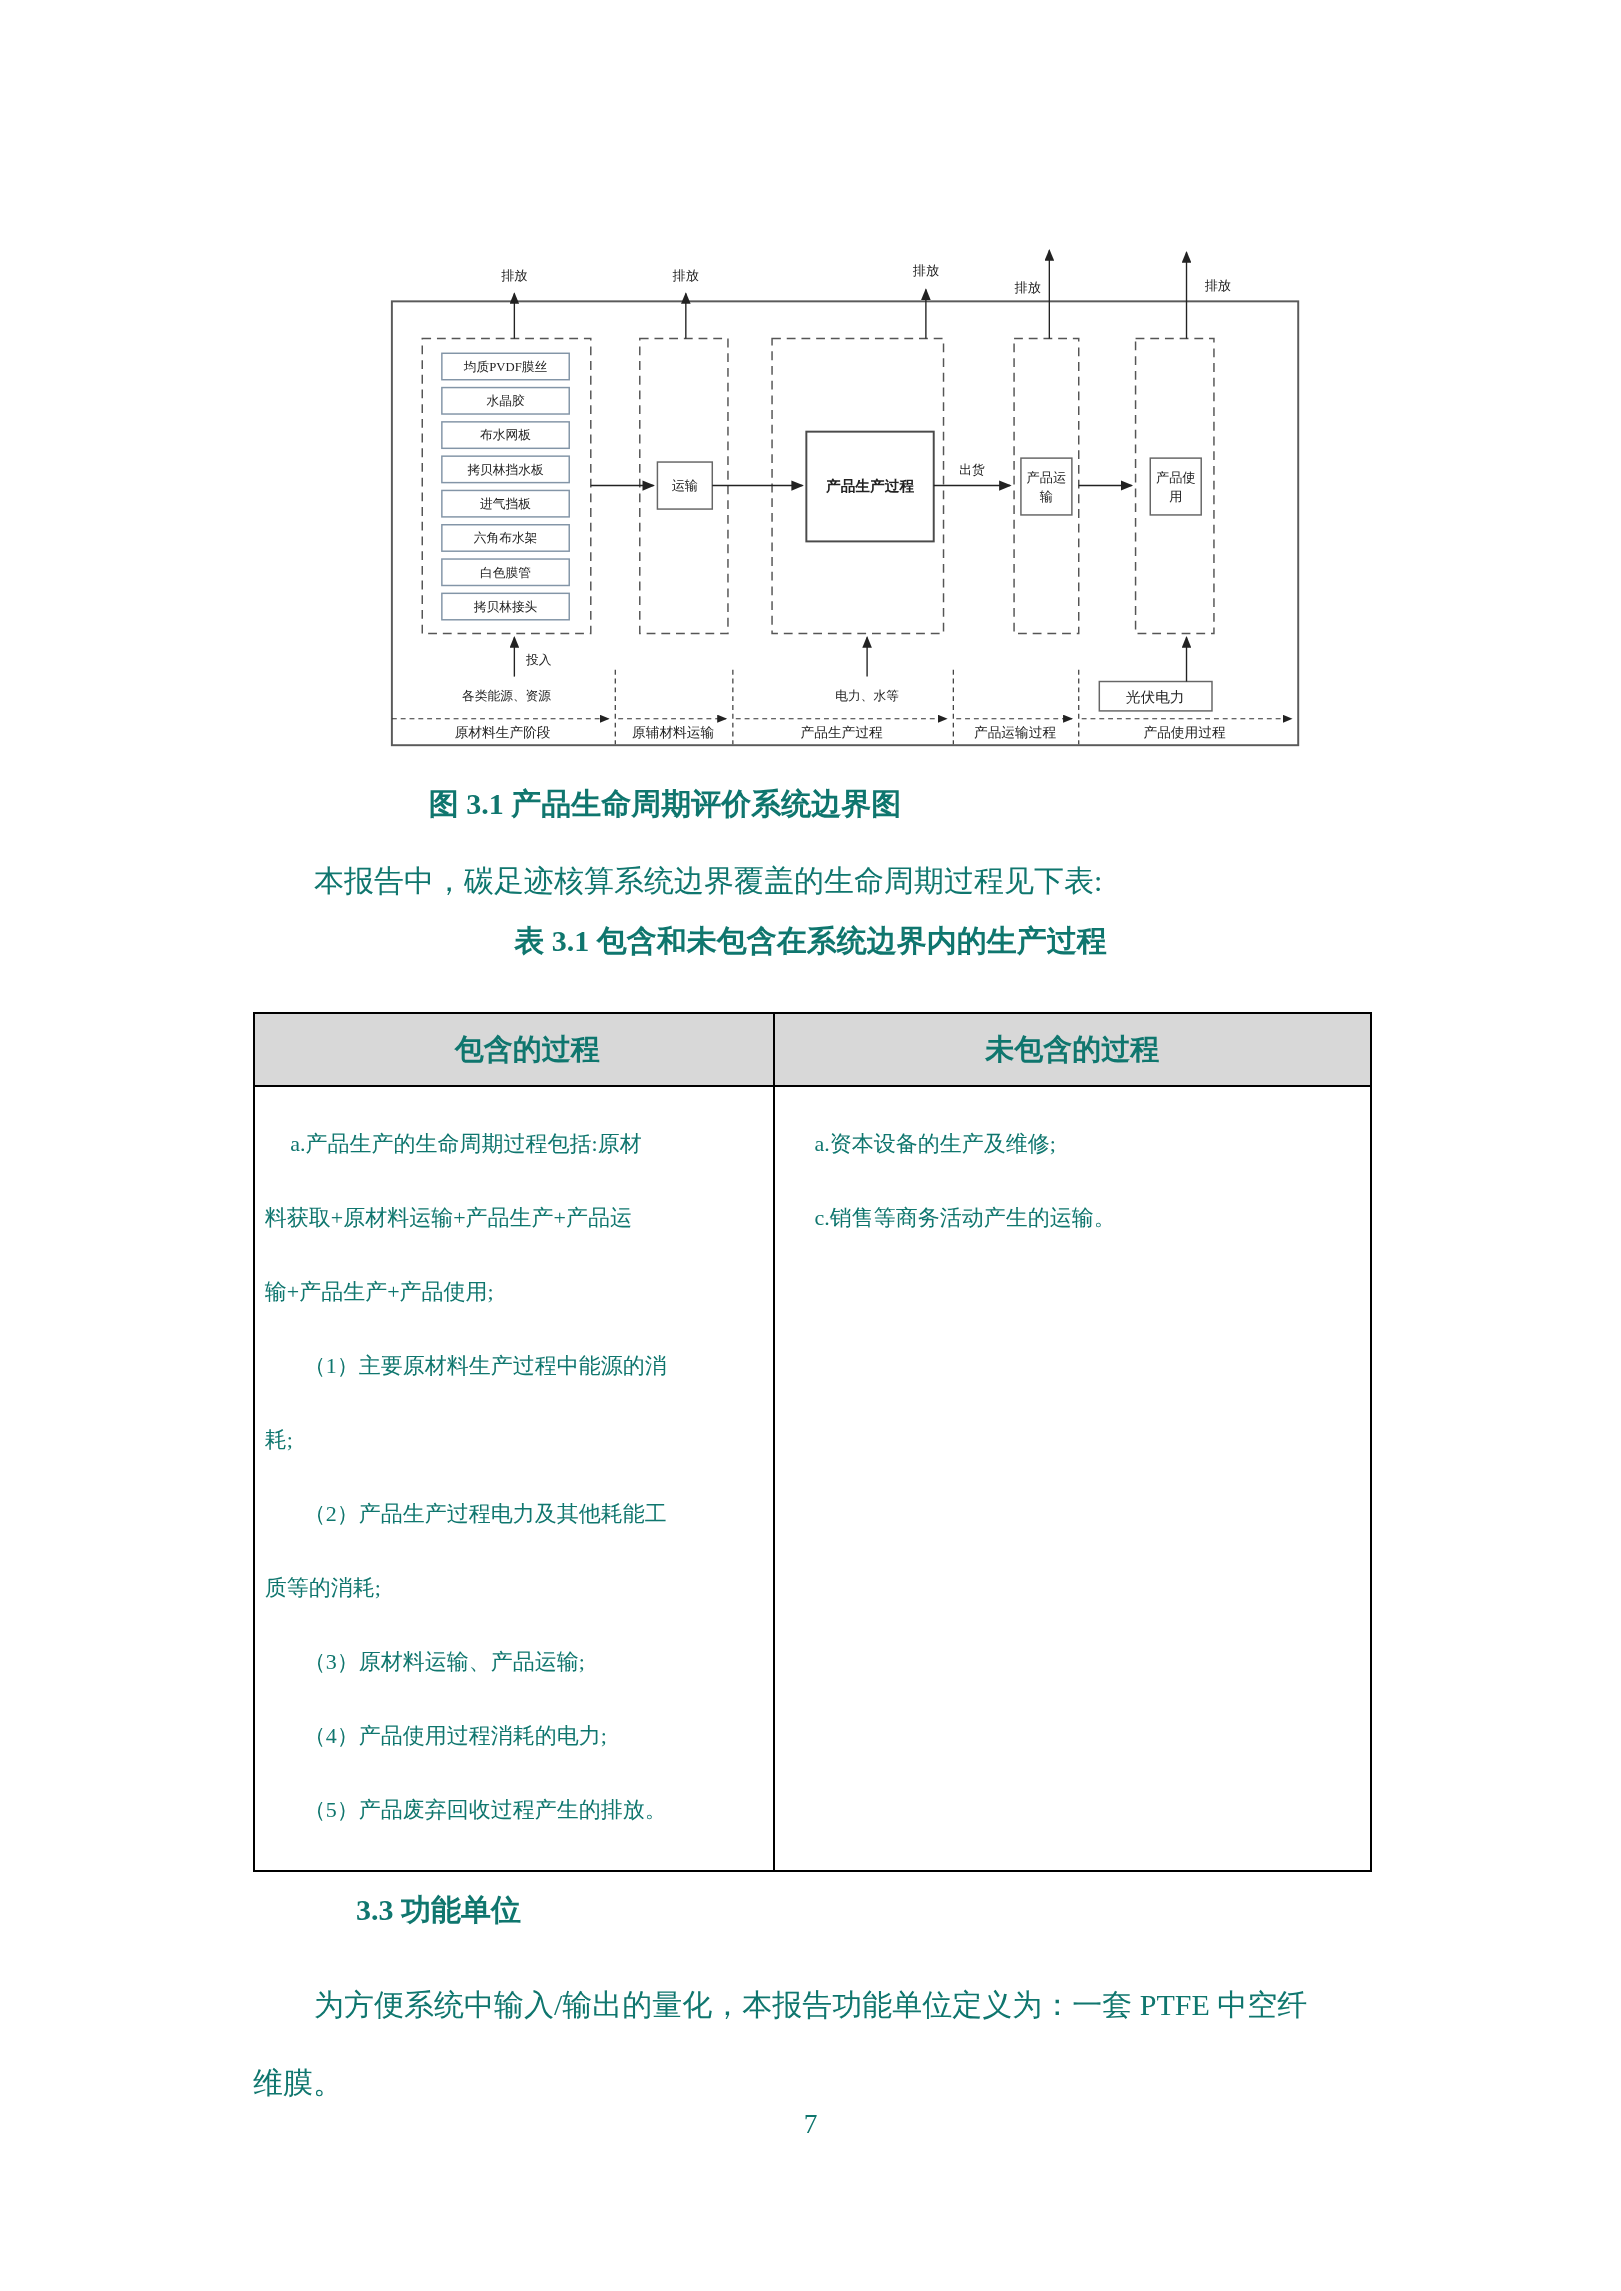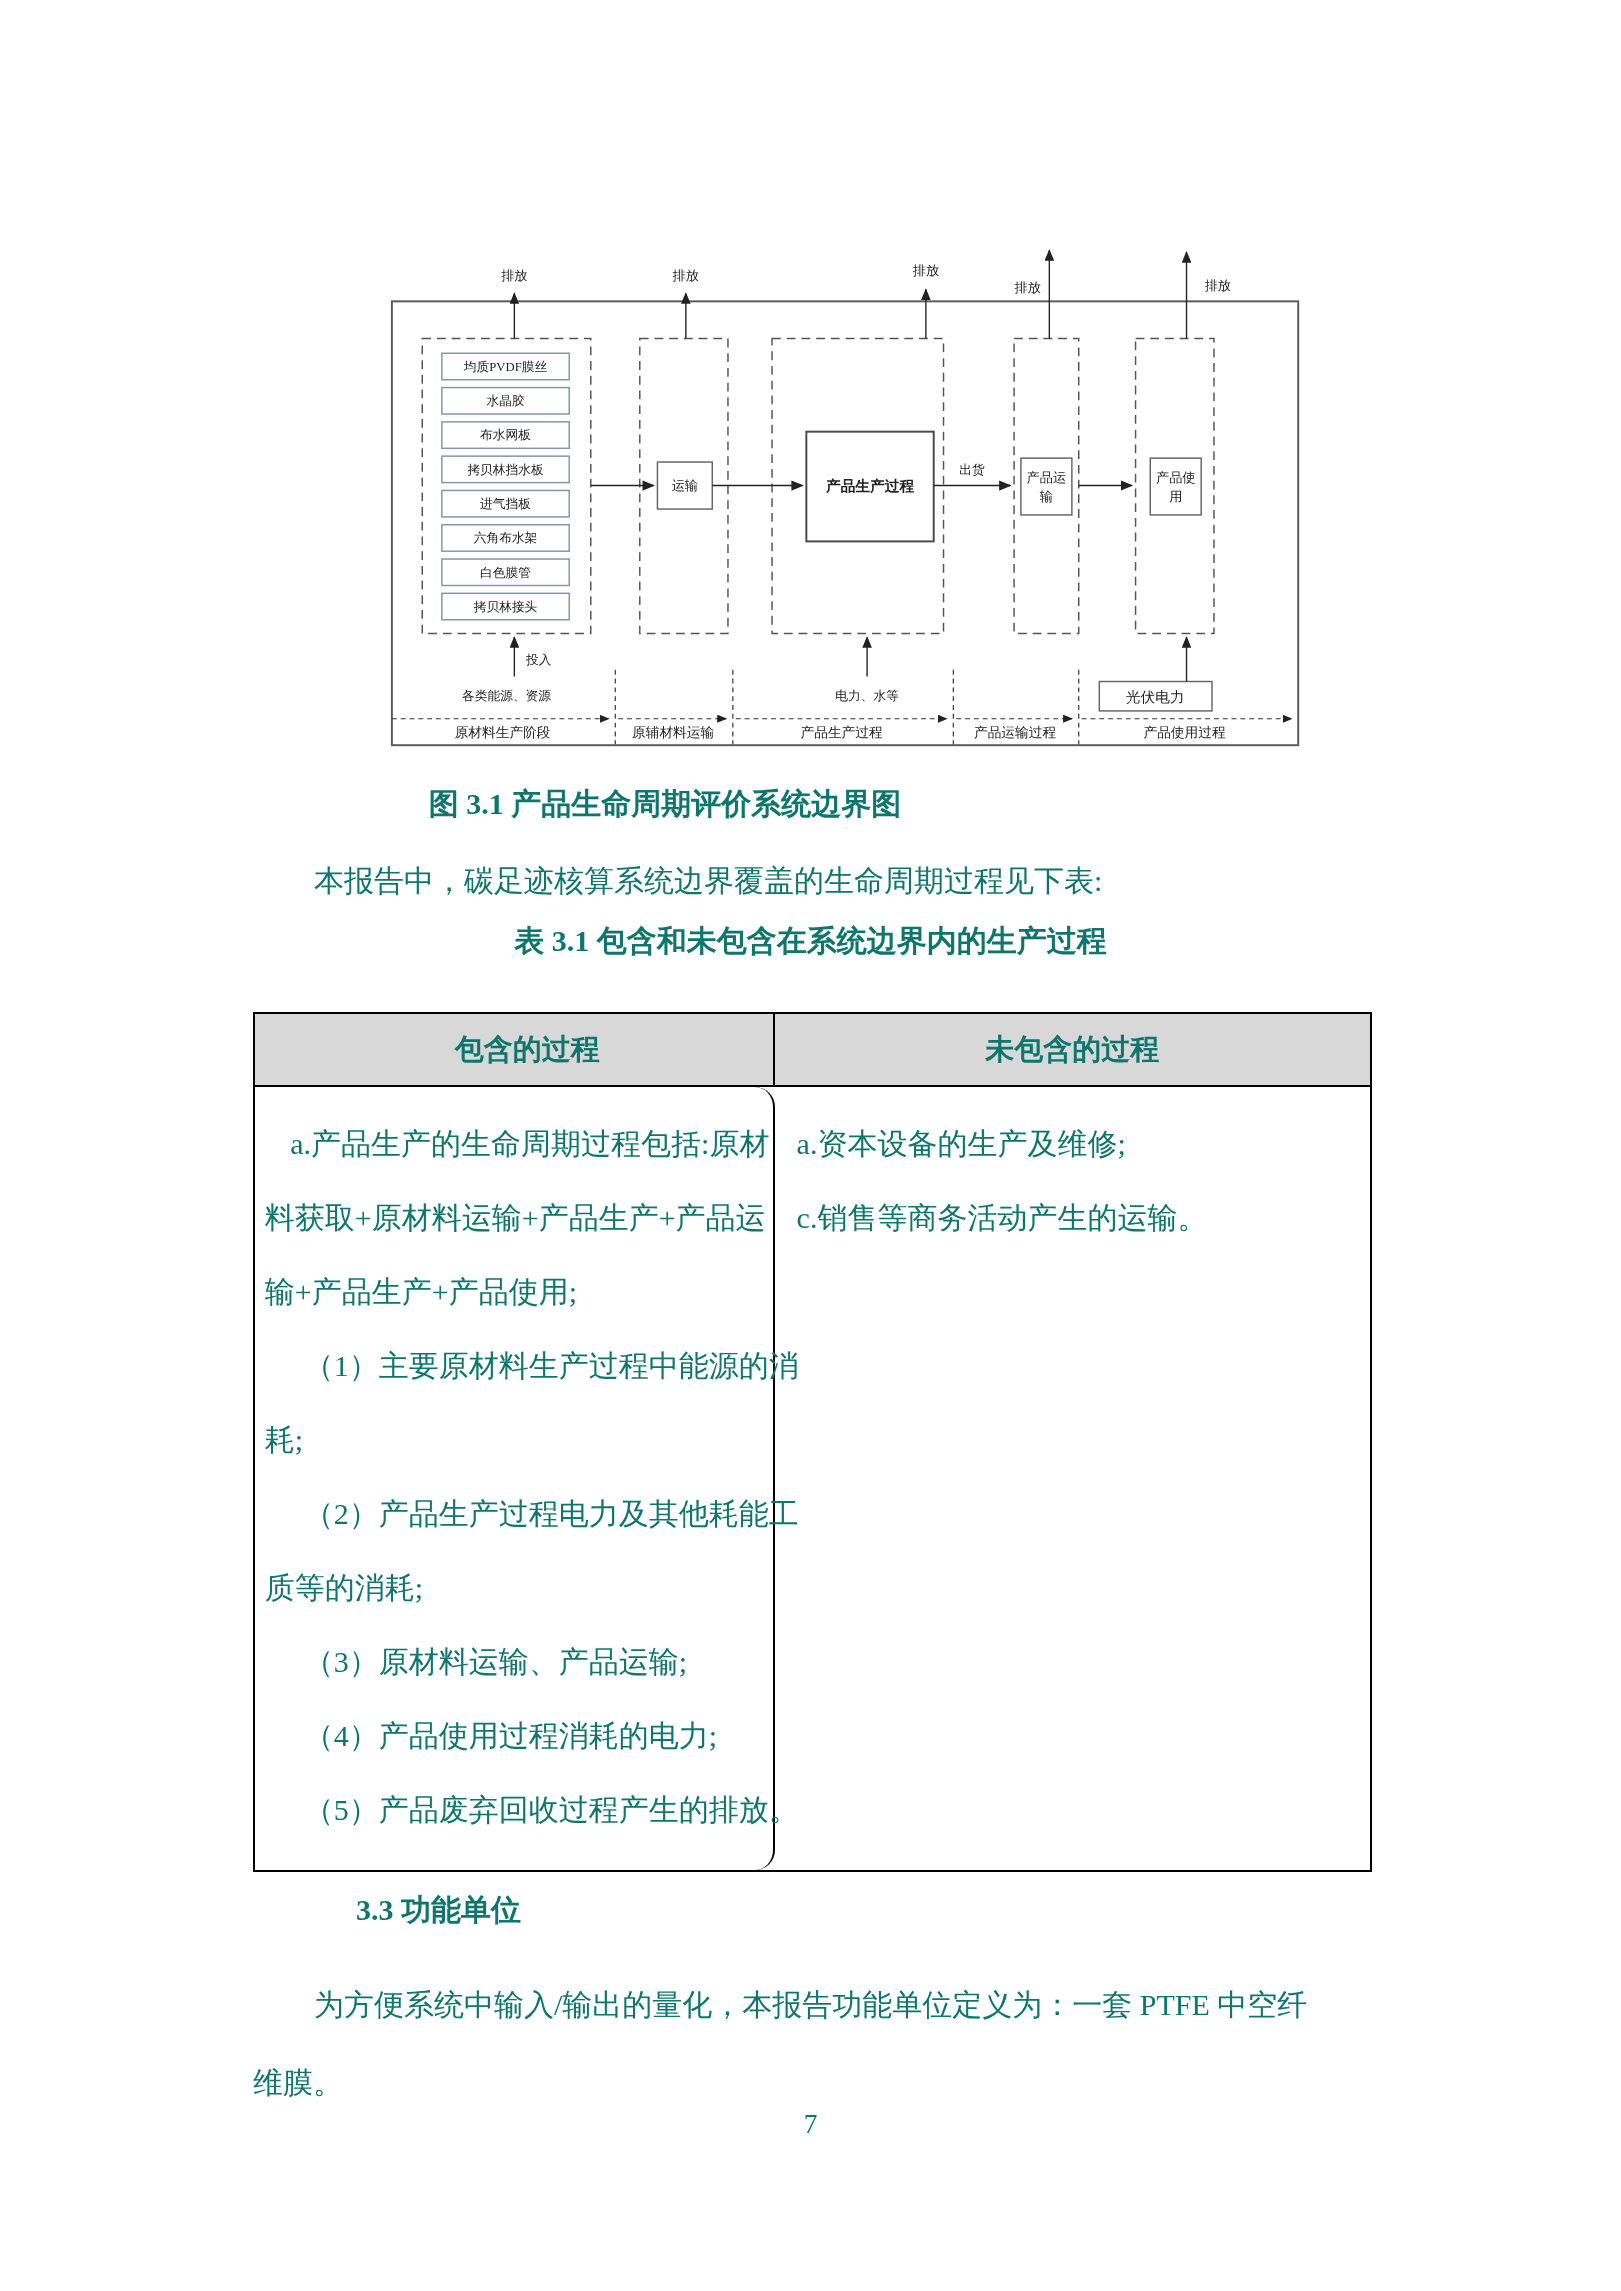--- a/index.html
+++ b/index.html
@@ -15,23 +15,23 @@
   .fig-caption{left:0;top:784px;width:1330px;text-align:center;font-size:30px;font-weight:bold;}
   .intro{left:253px;top:861px;width:1119px;font-size:30px;text-indent:61px;}
   .table-caption{left:0;top:921px;width:1621px;text-align:center;font-size:30px;font-weight:bold;}
   
   .tbl{left:253px;top:1012px;width:1119px;border:2.9px solid #000;box-sizing:border-box;background:#fff;}
   .thead{display:flex;background:#d8d8d8;border-bottom:2.9px solid #000;height:71px;}
   .th{display:flex;align-items:center;justify-content:center;font-weight:bold;font-size:29px;box-sizing:border-box;}
   .th1{width:46.6%;border-right:2px solid #000;padding-left:27px;}
   .th2{width:53.4%;}
   .tbody{display:flex;min-height:779px;}
-  .tcell{box-sizing:border-box;padding:19.6px 7.8px 23.5px 9.8px;font-size:30px;border-radius:20px;}
+  .tcell{box-sizing:border-box;padding:19.6px 7.8px 23.5px 9.8px;font-size:22px;}
   .tc1{width:46.6%;border-right:2px solid #000;}
-  .tc2{width:53.4%;padding-left:22px;}
+  .tc2{width:53.4%;padding-left:40px;}
   .tline{height:74px;line-height:74px;white-space:nowrap;}
   .ind1{padding-left:25.5px;}
   .ind2{padding-left:39px;font-family:Liberation Serif, serif;}
   
   .sec-head{left:309px;top:1890px;font-size:30px;font-weight:bold;margin-left:47px;}
   .closing{left:253px;top:1966px;width:1157px;font-size:30px;line-height:78px;}
   .closing .l1{text-indent:61px;white-space:nowrap;}
   .pagenum{left:0;top:2109px;width:1621px;text-align:center;font-size:27.4px;}
 </style>
 </head>

